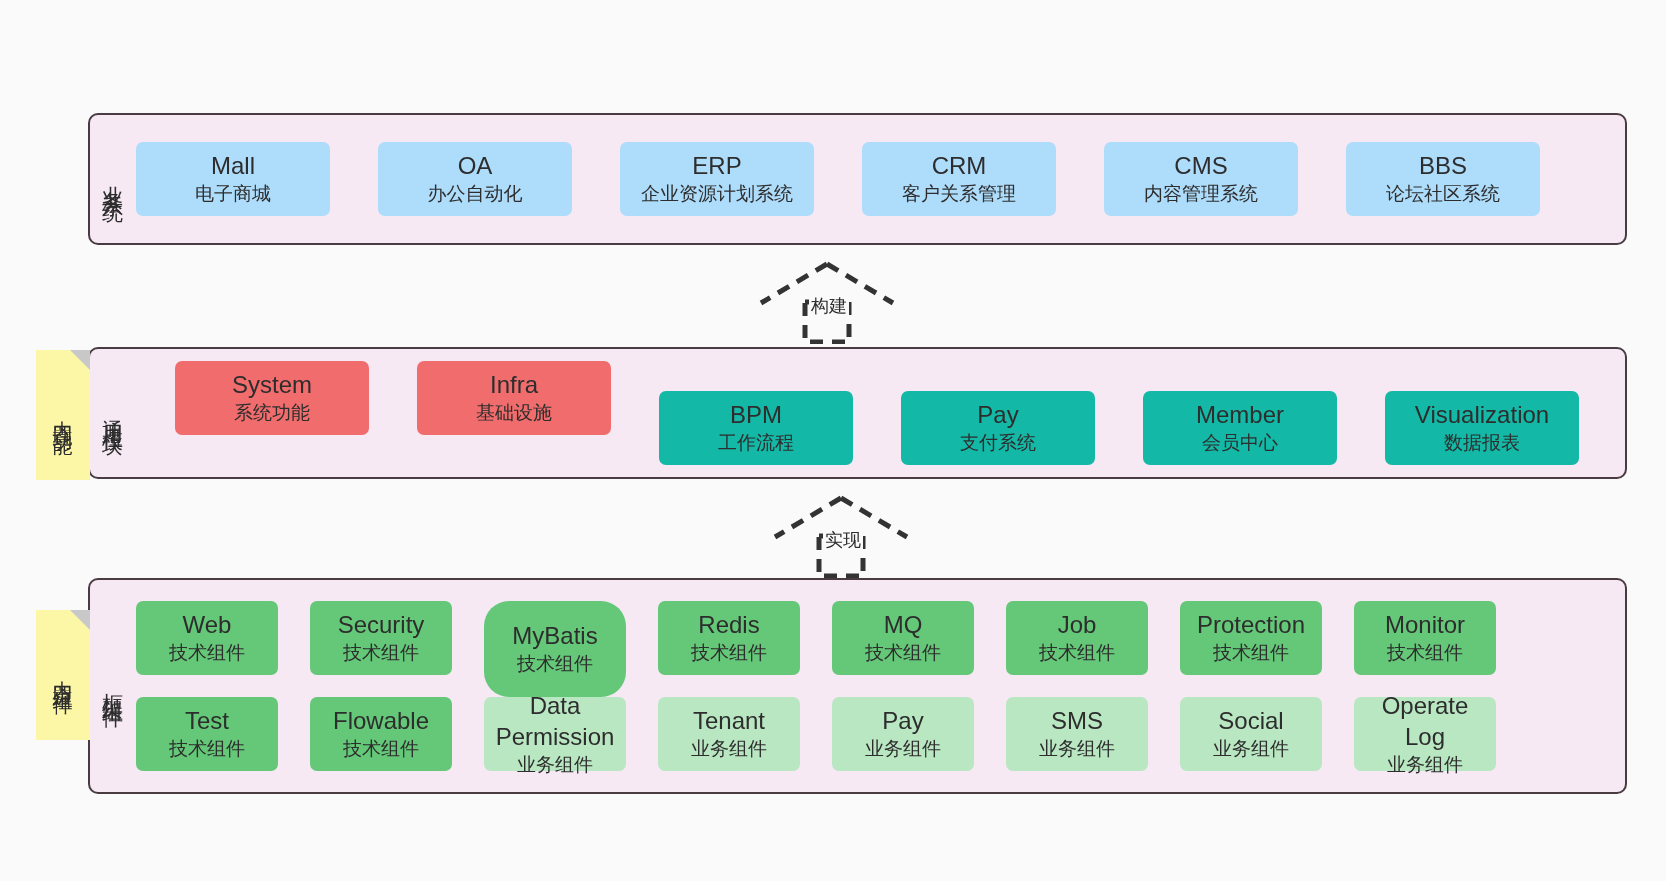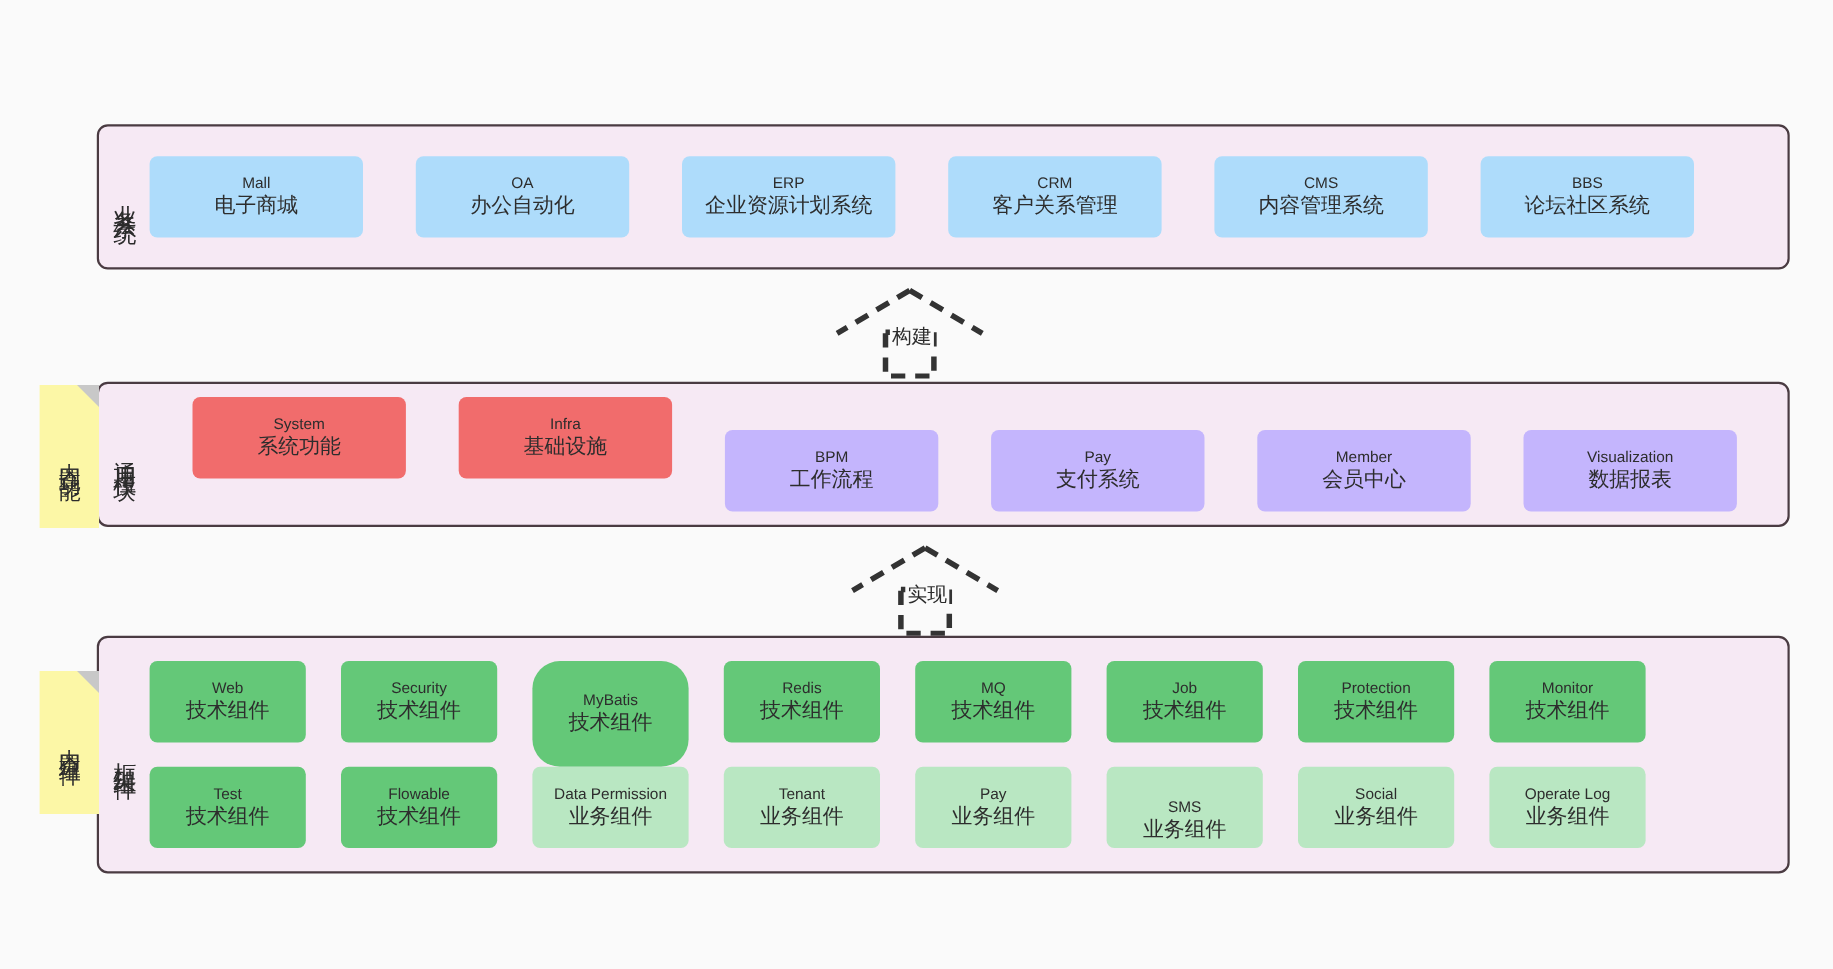--- a/index.html
+++ b/index.html
@@ -61,26 +61,26 @@
     display: flex;
     flex-direction: column;
     align-items: center;
     justify-content: center;
     text-align: center;
     color: #2D2D2D;
     box-sizing: border-box;
     line-height: 1.28;
     padding: 4px 6px;
   }
-  .box .t1 { font-size: 14px; }
+  .box .t1 { font-size: 24px; }
   .box .t2 { font-size: 19px; }
 
   .blue  { background: #AEDCFB; }
   .red   { background: #F16C6C; }
-  .pink  { background: #c4b5fd; margin-top: 30px; }
+  .pink  { background: #14b8a6; margin-top: 30px; }
   .green { background: #64C878; }
   .lgreen{ background: #B9E7C2; }
 
   
   .note {
     position: absolute;
     background: #FCF7A6;
     width: 54px;
     box-sizing: border-box;
     display: flex;
@@ -259,21 +259,21 @@
             <div class="t2">业务组件</div>
           </div>
           <div class="box lgreen" style="width: 142px; height: 74px;">
             <div class="t1">Tenant</div>
             <div class="t2">业务组件</div>
           </div>
           <div class="box lgreen" style="width: 142px; height: 74px;">
             <div class="t1">Pay</div>
             <div class="t2">业务组件</div>
           </div>
-          <div class="box lgreen" style="width: 142px; height: 74px; justify-content: flex-end;">
+          <div class="box lgreen" style="width: 142px; height: 74px;">
             <div class="t1">SMS</div>
             <div class="t2">业务组件</div>
           </div>
           <div class="box lgreen" style="width: 142px; height: 74px;">
             <div class="t1">Social</div>
             <div class="t2">业务组件</div>
           </div>
           <div class="box lgreen" style="width: 142px; height: 74px;">
             <div class="t1">Operate Log</div>
             <div class="t2">业务组件</div>

